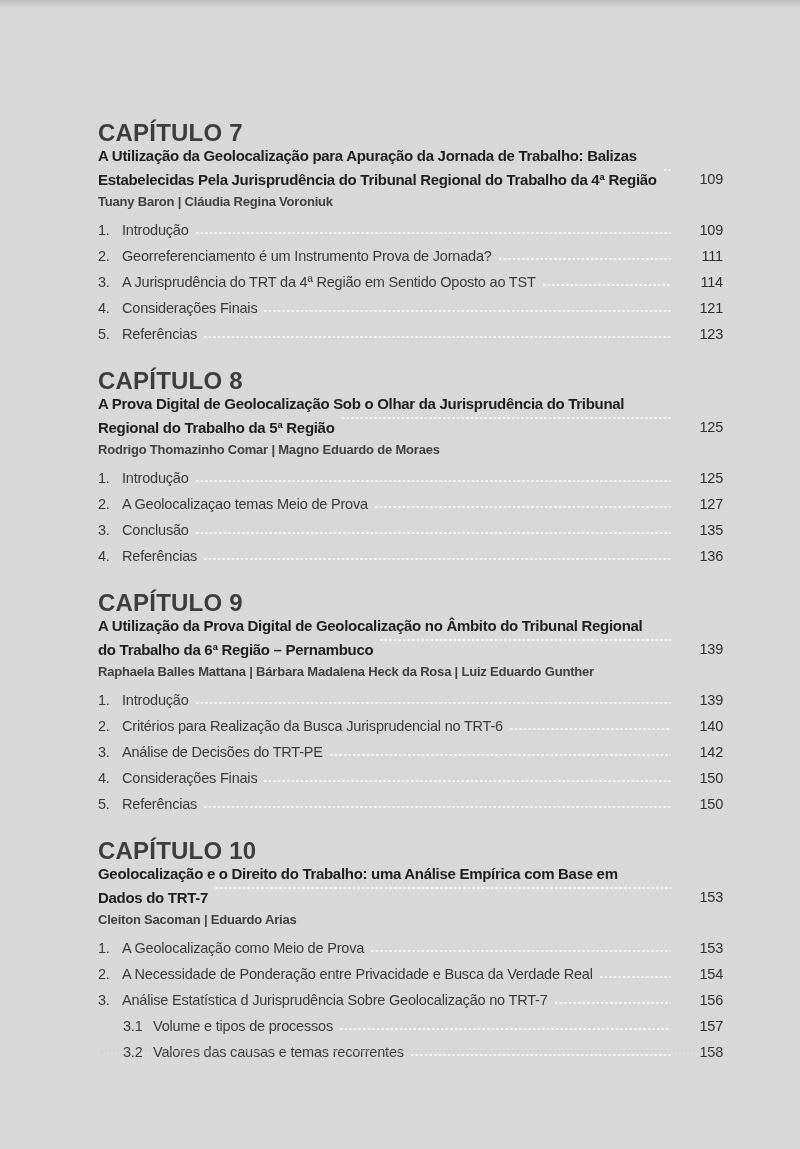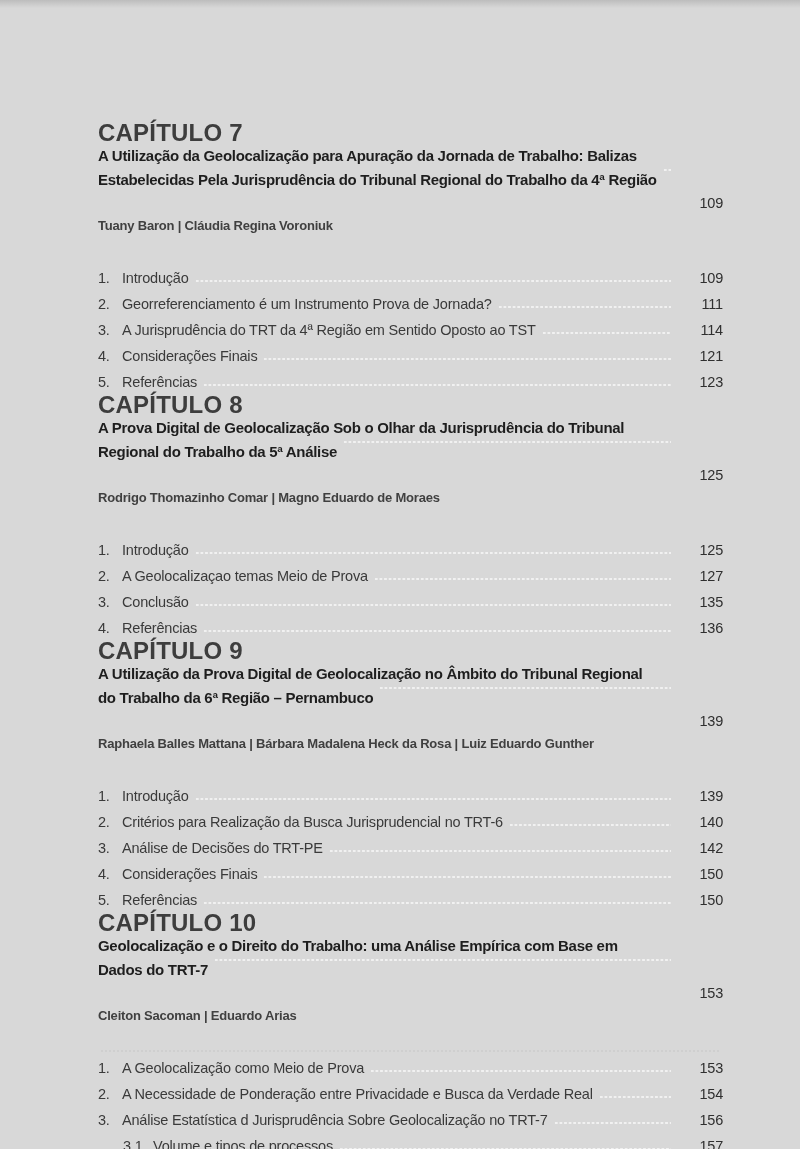--- a/index.html
+++ b/index.html
@@ -46,21 +46,21 @@
   .title-line {
     font-size: 15px;
     line-height: 23.5px;
     font-weight: 700;
     letter-spacing: -0.3px;
     color: #1e1e1e;
     white-space: nowrap;
   }
   .title-line.last {
     display: flex;
-    align-items: flex-start;
+    align-items: flex-end;
   }
   .title-line .ttext { white-space: nowrap; flex-shrink: 0; }
   .authors {
     margin-top: 3px;
     font-size: 13px;
     line-height: 16px;
     font-weight: 700;
     letter-spacing: -0.2px;
     color: #404040;
     white-space: nowrap;
@@ -94,21 +94,20 @@
     align-self: baseline;
   }
   .pagenum {
     width: 42px;
     flex-shrink: 0;
     text-align: right;
     font-size: 14.5px;
     font-weight: 400;
     letter-spacing: -0.2px;
     color: #2f2f2f;
-    margin-top: 24px;
   }
   .title-line .pagenum { font-weight: 400; }
 </style>
 </head>
 <body>
 
 <div class="page">
   <div class="edge-top"></div>
   <main>
       <section class="chapter">
@@ -150,21 +149,21 @@
             <span class="etext">Referências</span>
             <span class="leader"></span>
             <span class="pagenum">123</span>
           </div>
         </div>
       </section>
       <section class="chapter">
         <div class="chapter-label">CAPÍTULO 8</div>
         <div class="title-line"><span class="ttext">A Prova Digital de Geolocalização Sob o Olhar da Jurisprudência do Tribunal</span></div>
         <div class="title-line last">
-          <span class="ttext">Regional do Trabalho da 5ª Análise</span>
+          <span class="ttext">Regional do Trabalho da 5ª Região</span>
           <span class="leader"></span>
           <span class="pagenum">125</span>
         </div>
         <div class="authors">Rodrigo Thomazinho Comar  |  Magno Eduardo de Moraes</div>
         <div class="entries">
           <div class="entry">
             <span class="num">1.</span>
             <span class="etext">Introdução</span>
             <span class="leader"></span>
             <span class="pagenum">125</span>

